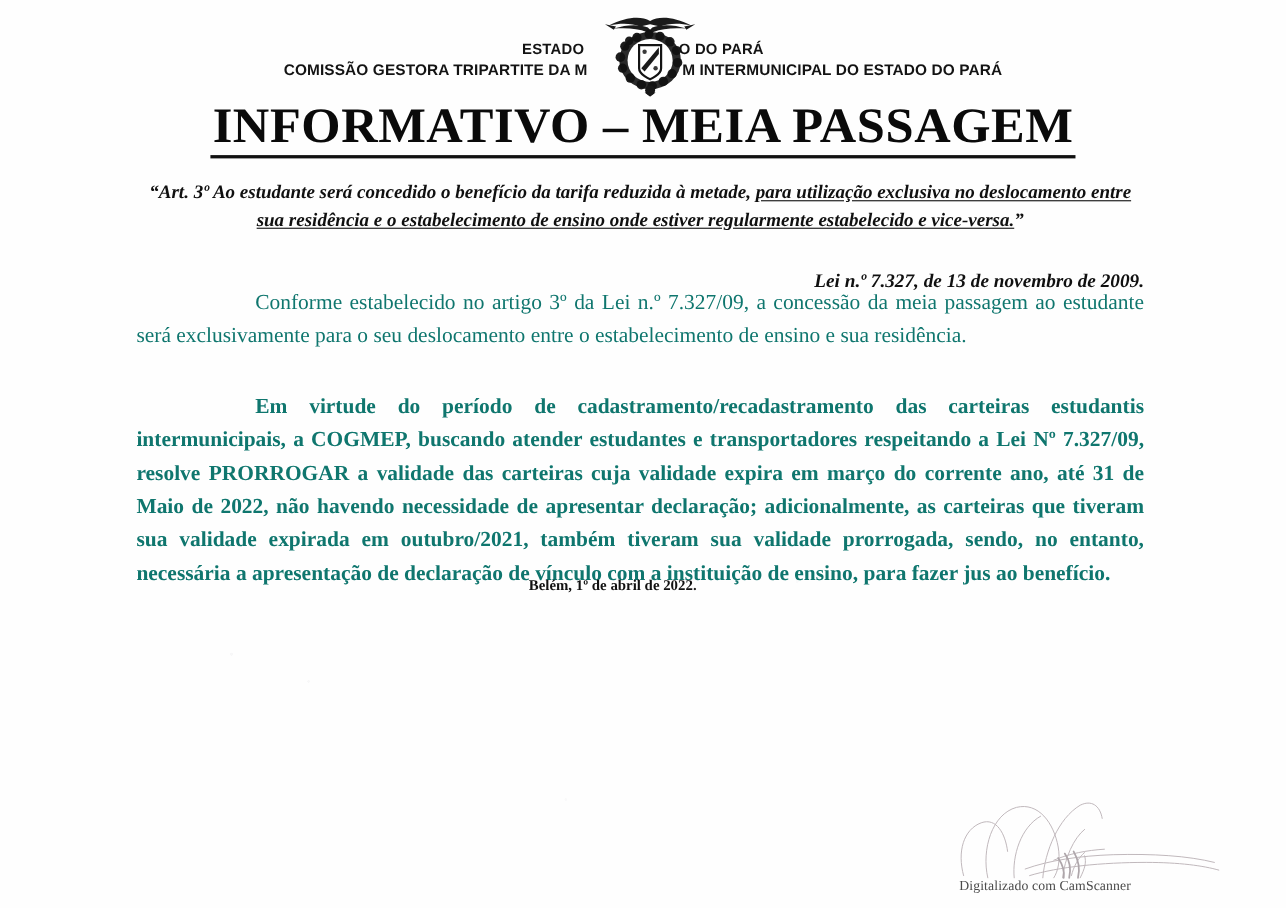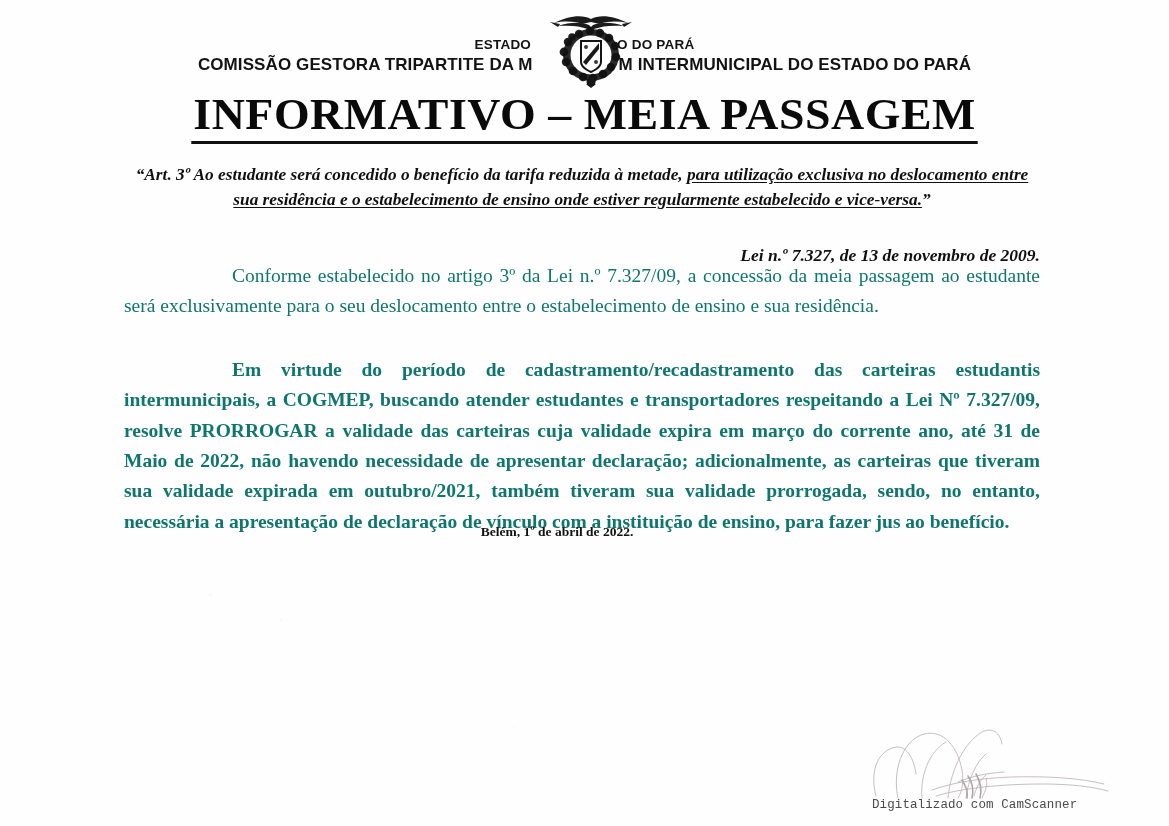--- a/index.html
+++ b/index.html
@@ -48,21 +48,21 @@
     font-weight: bold;
     color: #131313;
     line-height: 1.32;
   }
   .header-line1 {
     font-size: 13.5px;
     letter-spacing: 0.2px;
     white-space: pre;
   }
   .header-line2 {
-    font-size: 17px;
+    font-size: 14px;
     letter-spacing: 0.1px;
     white-space: pre;
   }
   .hdr-gap {
     display: inline-block;
     width: 86px;
   }
 
   
   .emblem {
@@ -178,21 +178,21 @@
     height: 86px;
     opacity: 0.55;
     pointer-events: none;
   }
 
   
   .watermark {
     position: absolute;
     left: 872px;
     top: 798px;
-    font-family: Liberation Mono, monospace;
+    font-family: Liberation Serif, serif;
     font-size: 12.5px;
     color: #4a4a4a;
     letter-spacing: 0.1px;
   }
 </style>
 </head>
 <body>
 
 <div class="page">
 

